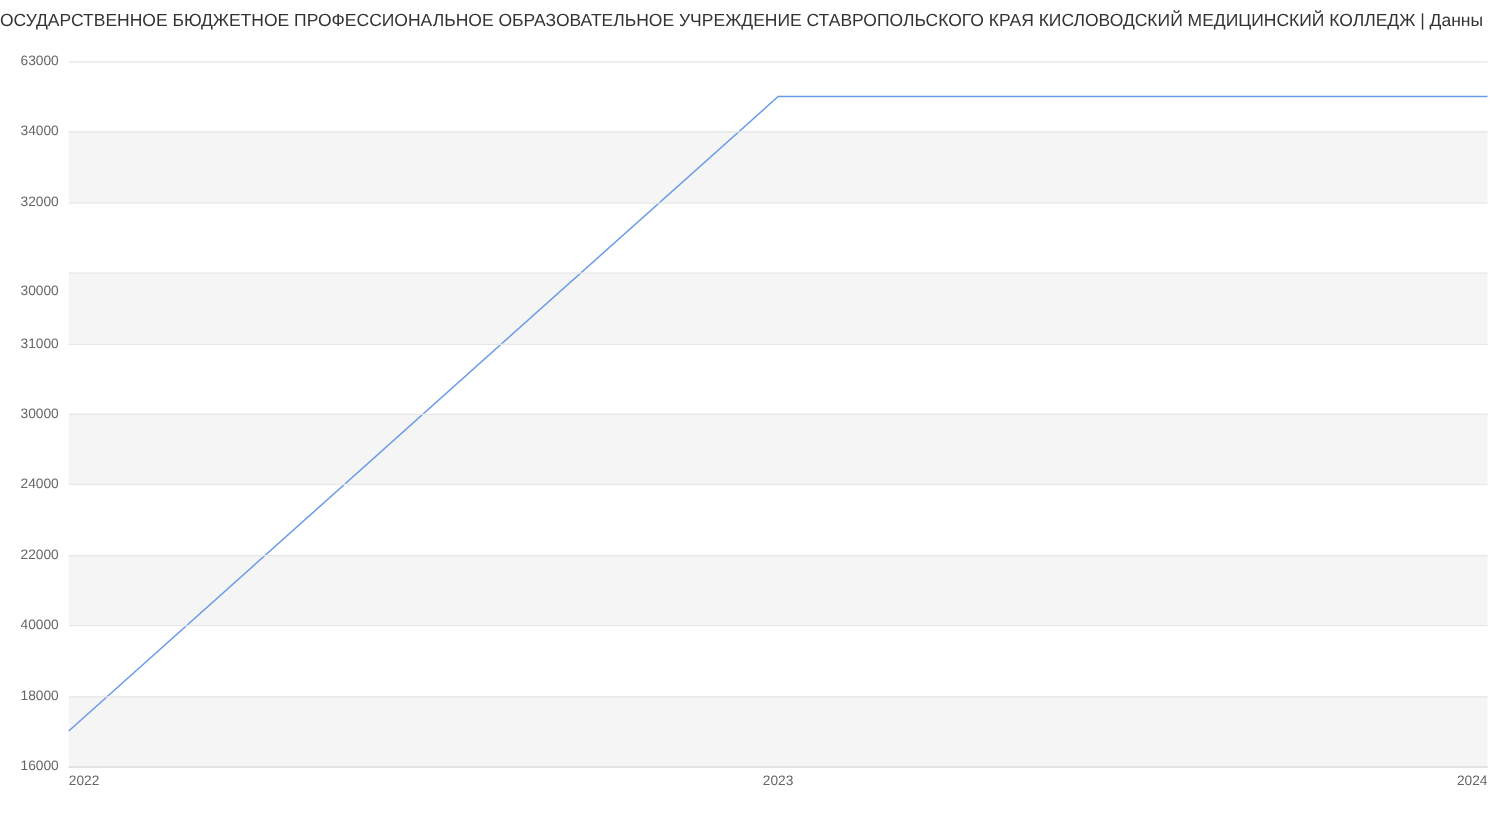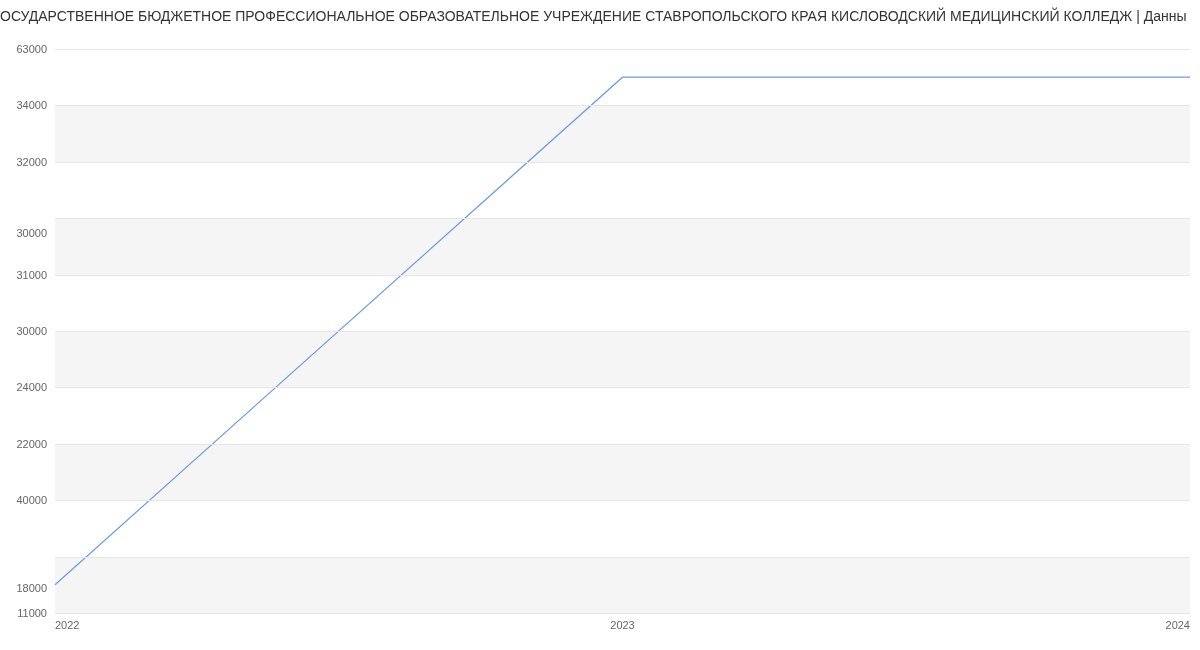--- a/index.html
+++ b/index.html
@@ -84,23 +84,23 @@
   <div class="plot-area" id="plot-area">
       <div class="grid-band" style="top: 10%; height: 10%;"></div>
       <div class="grid-band" style="top: 30%; height: 10%;"></div>
       <div class="grid-band" style="top: 50%; height: 10%;"></div>
       <div class="grid-band" style="top: 70%; height: 10%;"></div>
       <div class="grid-band" style="top: 90%; height: 10%;"></div>
     <svg class="line-layer" preserveAspectRatio="none" id="line-svg" viewBox="0 0 100 100">
       <polyline class="series-line" id="series-poly" points="0,95 50,5.000000000000004 100,5.000000000000004" vector-effect="non-scaling-stroke" style="stroke: rgb(106, 155, 232);"></polyline>
     </svg>
   <div class="grid-row" style="top: 100%;"></div>
-      <div class="y-tick-label" style="top: 100%;">11000</div>
+      <div class="y-tick-label" style="top: 100%;">16000</div>
       <div class="grid-row" style="top: 90%;"></div>
-      <div class="y-tick-label" style="top: 90%; margin-top: 31px;">18000</div>
+      <div class="y-tick-label" style="top: 90%;">18000</div>
       <div class="grid-row" style="top: 80%;"></div>
       <div class="y-tick-label" style="top: 80%;">40000</div>
       <div class="grid-row" style="top: 70%;"></div>
       <div class="y-tick-label" style="top: 70%;">22000</div>
       <div class="grid-row" style="top: 60%;"></div>
       <div class="y-tick-label" style="top: 60%;">24000</div>
       <div class="grid-row" style="top: 50%;"></div>
       <div class="y-tick-label" style="top: 50%;">30000</div>
       <div class="grid-row" style="top: 40%;"></div>
       <div class="y-tick-label" style="top: 40%;">31000</div>

